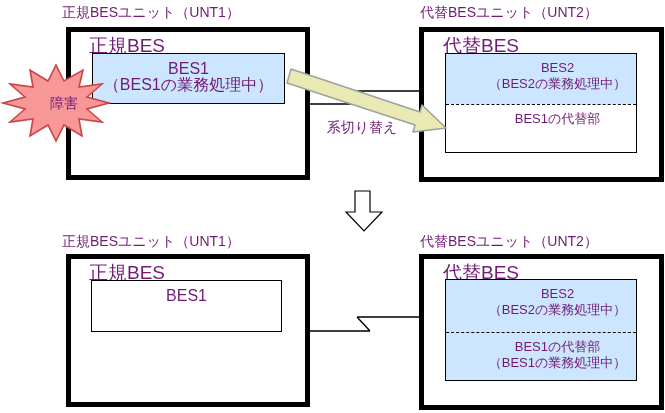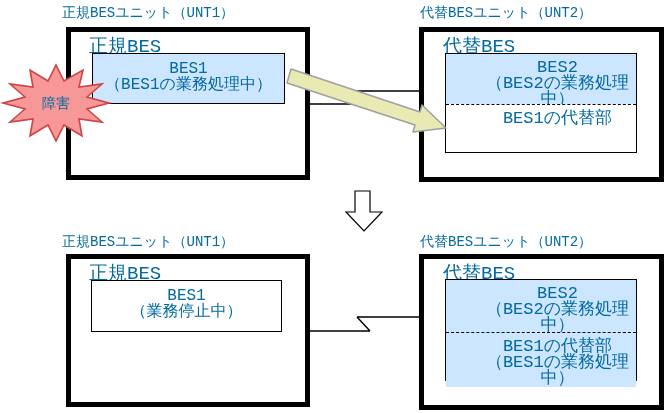--- a/index.html
+++ b/index.html
@@ -1,32 +1,32 @@
 <!DOCTYPE html>
 <html style="--active-fill: #cde6ff; --standby-fill: #ffffff; --failure-fill: #f79797; --failure-stroke: #cc4444; --switch-arrow-fill: #e9e9b4; --switch-arrow-stroke: #9f9f9f; --line-color: #000000;"><head>
 <meta charset="utf-8">
 <style>
   html,body { margin:0; padding:0; background:#fff; }
   #canvas {
     position:relative; width:665px; height:413px; background:#fff;
-    font-family:Liberation Mono, monospace;
-    color:#0369a1; overflow:hidden;
+    font-family:Liberation Sans, sans-serif;
+    color:#701a75; overflow:hidden;
   }
   .title { position:absolute; font-size:14px; white-space:nowrap; z-index:2; }
   .unitbox { position:absolute; border:5px solid #000; background:#fff; box-sizing:border-box; z-index:1; }
   .unitlabel { position:absolute; font-size:19px; white-space:nowrap; z-index:2; }
   .innerbox {
     position:absolute; border:1px solid #000; box-sizing:border-box;
     text-align:center; font-size:16px; line-height:16px; padding-top:7px; z-index:2;
   }
   .splitbox {
     position:absolute; border:1px solid #000; box-sizing:border-box;
     display:flex; flex-direction:column; z-index:2;
   }
-  .section { text-align:center; font-size:17px; line-height:16px; padding-top:6px; box-sizing:border-box;padding-left:33px; }
+  .section { text-align:center; font-size:13px; line-height:16px; padding-top:6px; box-sizing:border-box;padding-left:33px; }
   .section.top { height:50px; }
   .section.bottom { flex:1; border-top:1px dashed #000; }
   .blue  { background:var(--active-fill,#cde6ff); }
   .white { background:var(--standby-fill,#ffffff); }
   .float-label { position:absolute; font-size:14px; text-align:center; white-space:nowrap; z-index:6; }
   svg.overlay { position:absolute; left:0; top:0; z-index:5; pointer-events:none; }
 </style>
 </head>
 <body>
 
@@ -51,21 +51,20 @@
     <div class="section bottom white">
       <div>BES1の代替部</div>
     </div>
   </div>
 
   <div class="title" style="left:62px; top:233px;">正規BESユニット（UNT1）</div>
   <div class="unitbox" style="left:66px; top:254px; width:244px; height:153px;"></div>
   <div class="unitlabel" style="left:89px; top:260px;">正規BES</div>
   <div class="innerbox white" style="left:91px; top:280px; width:191px; height:52px;">
     <div>BES1</div>
-    <div>（業務停止中）</div>
   </div>
 
   <div class="title" style="left:420px; top:233px;">代替BESユニット（UNT2）</div>
   <div class="unitbox" style="left:419px; top:254px; width:245px; height:156px;"></div>
   <div class="unitlabel" style="left:443px; top:260px;">代替BES</div>
   <div class="splitbox" style="left:445px; top:279px; width:192px; height:102px;">
     <div class="section top blue" style="height:52px;">
       <div>BES2</div>
       <div>（BES2の業務処理中）</div>
     </div>
@@ -81,15 +80,16 @@
 
     <path d="M307 331 H370 M357 317 H423 M357 317 L370 331" fill="none" stroke="var(--line-color,#000)" stroke-width="1.4"></path>
 
     <polygon points="109,103 87,97 102,84 79,87 83,70 64,81 56,65 48,81 30,70 33,87 10,84 25,97 3,103 25,109 10,122 33,119 30,136 48,125 56,141 64,125 82,136 79,119 102,122 87,109" style="fill:var(--failure-fill,#f79797); stroke:var(--failure-stroke,#cc4444); stroke-width:1.6; stroke-linejoin:miter;"></polygon>
 
     <polygon points="291,69 420,112 422,105 446,128 413,132 415,125 287,83" style="fill:var(--switch-arrow-fill,#e9e9b4); stroke:var(--switch-arrow-stroke,#9f9f9f); stroke-width:1.5; stroke-linejoin:round;"></polygon>
 
     <path d="M355 191 H370 V212 H382 L364 231 L346 212 H355 Z" fill="#ffffff" stroke="var(--line-color,#000)" stroke-width="1.2" stroke-linejoin="miter"></path>
   </svg>
 
-  <div class="float-label" style="left:16px; top:95px; width:80px;">障害</div>
+  <div class="float-label" style="left:24px; top:95px; width:80px;">障害</div>
+  <div class="float-label" style="left:317px; top:119px; width:90px;">系切り替え</div>
 
 </div>
 
 </body></html>

